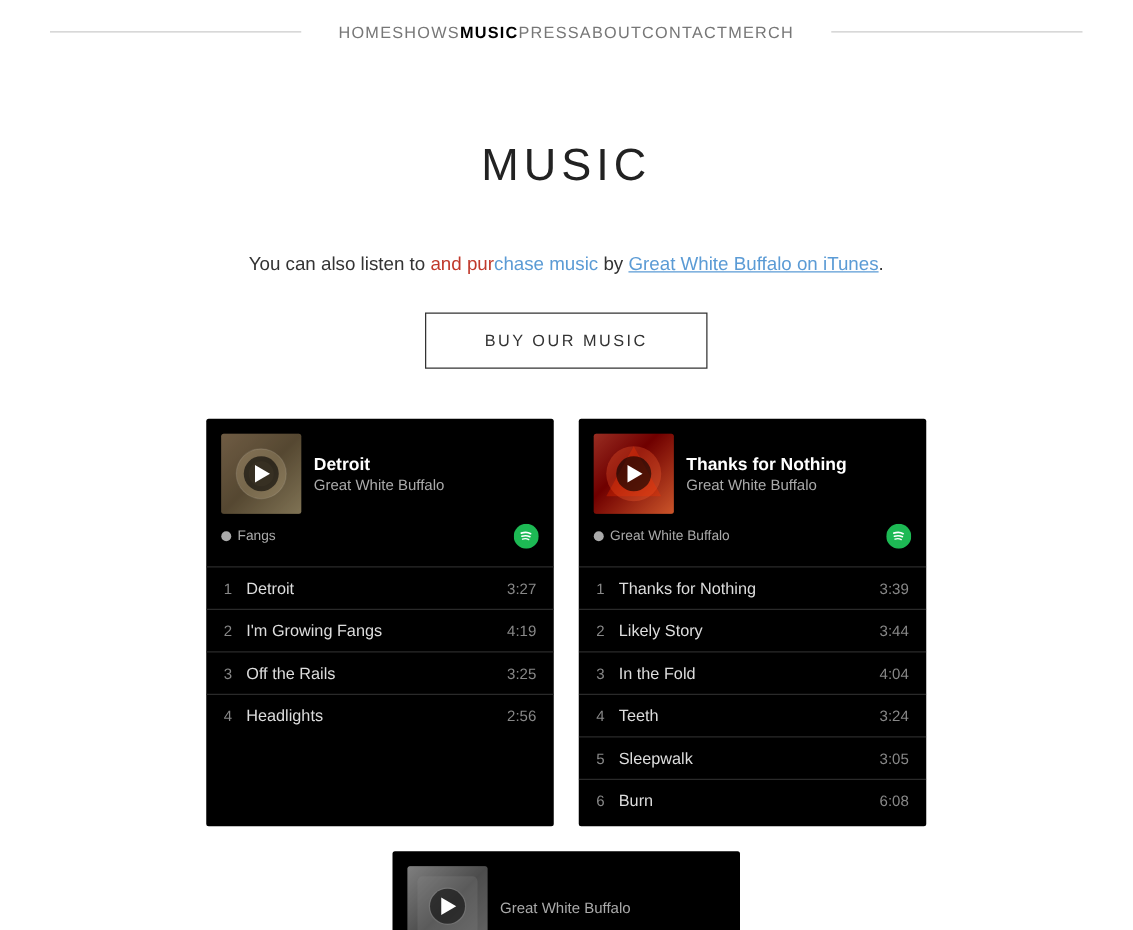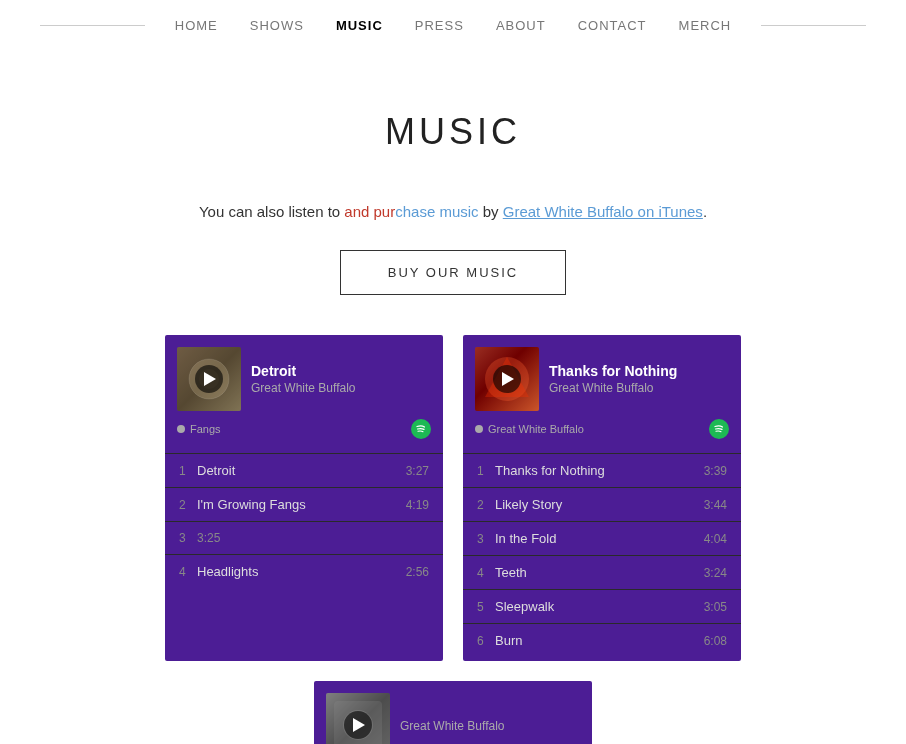--- a/index.html
+++ b/index.html
@@ -13,21 +13,20 @@
       padding: 18px 40px;
       gap: 0;
     }
     .nav-line {
       flex: 1;
       height: 1px;
       background: #ccc;
     }
     .nav-links {
       display: flex;
-      gap: 32px;
       align-items: center;
       padding: 0 30px;
     }
     .nav-link {
       font-size: 13px;
       letter-spacing: 1px;
       color: #777;
       text-decoration: none;
       cursor: pointer;
     }
@@ -87,21 +86,21 @@
     
     .players-row {
       display: flex;
       justify-content: center;
       gap: 20px;
       padding: 0 30px 60px;
       flex-wrap: wrap;
     }
 
     .player-card {
-      background: #4c1d95;
+      background: #000000;
       color: #fff;
       width: 278px;
       border-radius: 2px;
       overflow: hidden;
       flex-shrink: 0;
     }
 
     
     .player-header {
       display: flex;
@@ -275,20 +274,21 @@
       <span class="track-name">Detroit</span>
       <span class="track-duration">3:27</span>
     </div>
         <div class="track-item">
       <span class="track-num">2</span>
       <span class="track-name">I'm Growing Fangs</span>
       <span class="track-duration">4:19</span>
     </div>
         <div class="track-item">
       <span class="track-num">3</span>
+      <span class="track-name">Off the Rails</span>
       <span class="track-duration">3:25</span>
     </div>
         <div class="track-item">
       <span class="track-num">4</span>
       <span class="track-name">Headlights</span>
       <span class="track-duration">2:56</span>
     </div>
       </div>
     </div>
     <div class="player-card">

